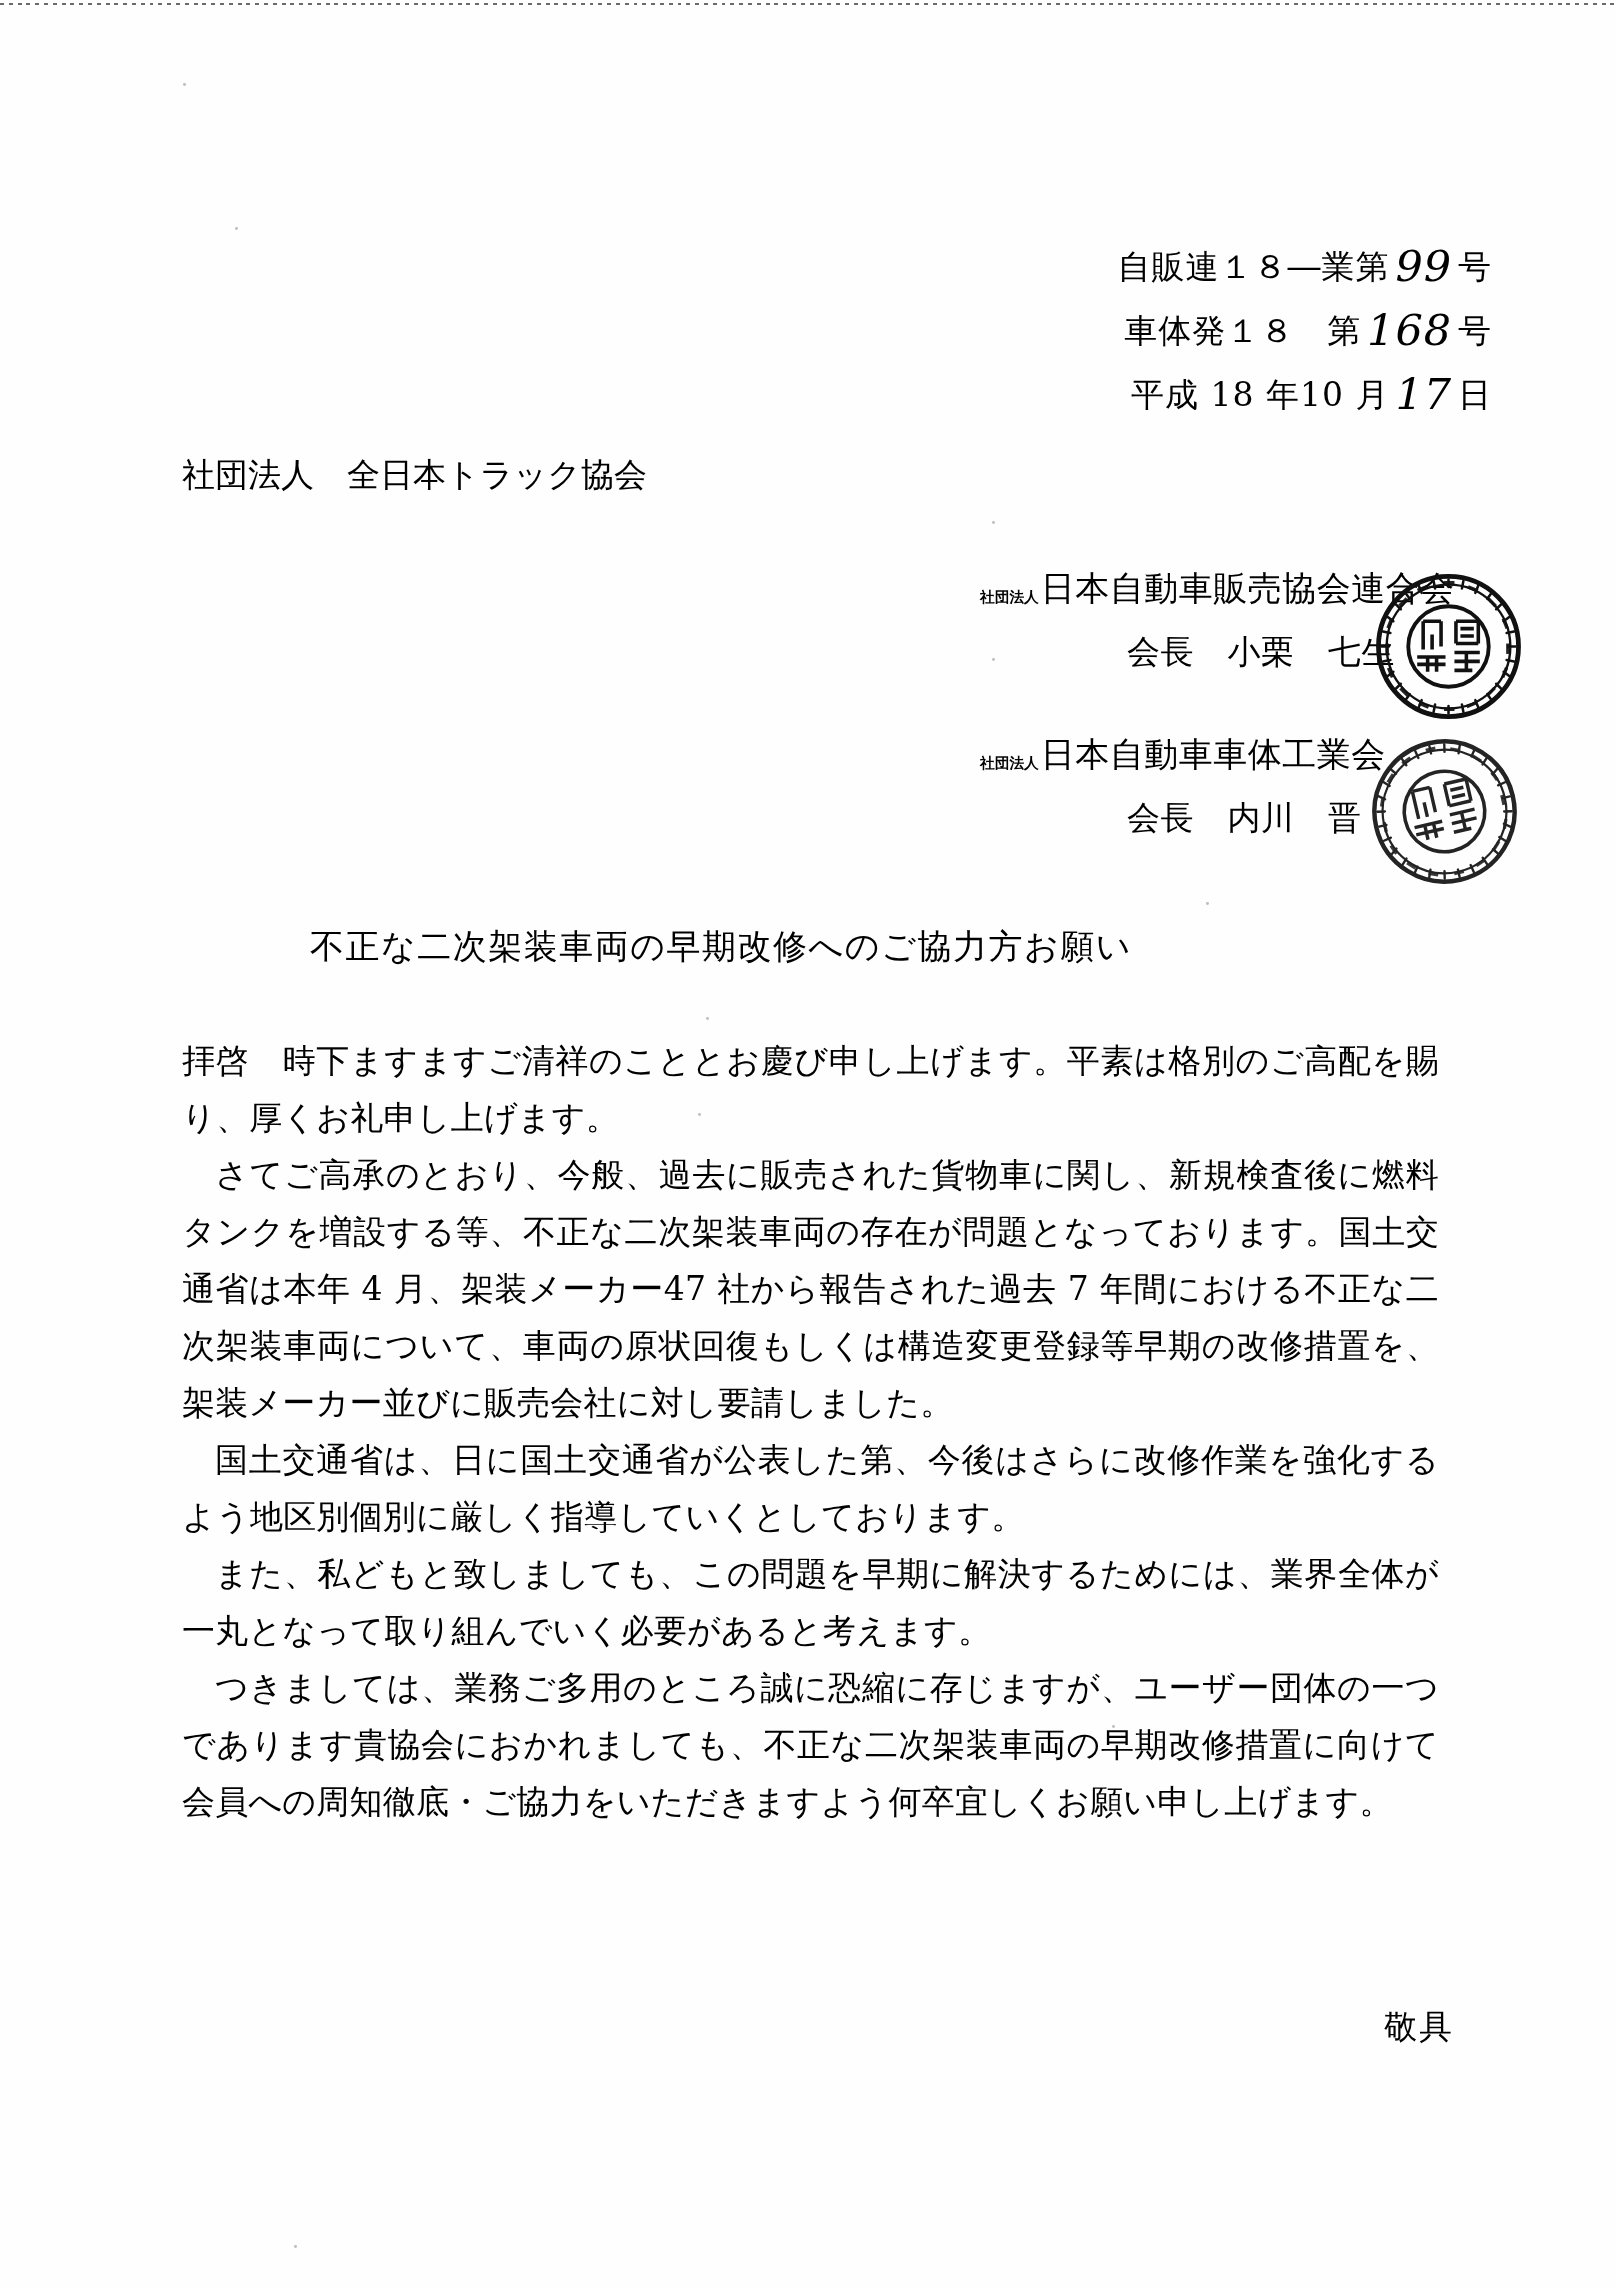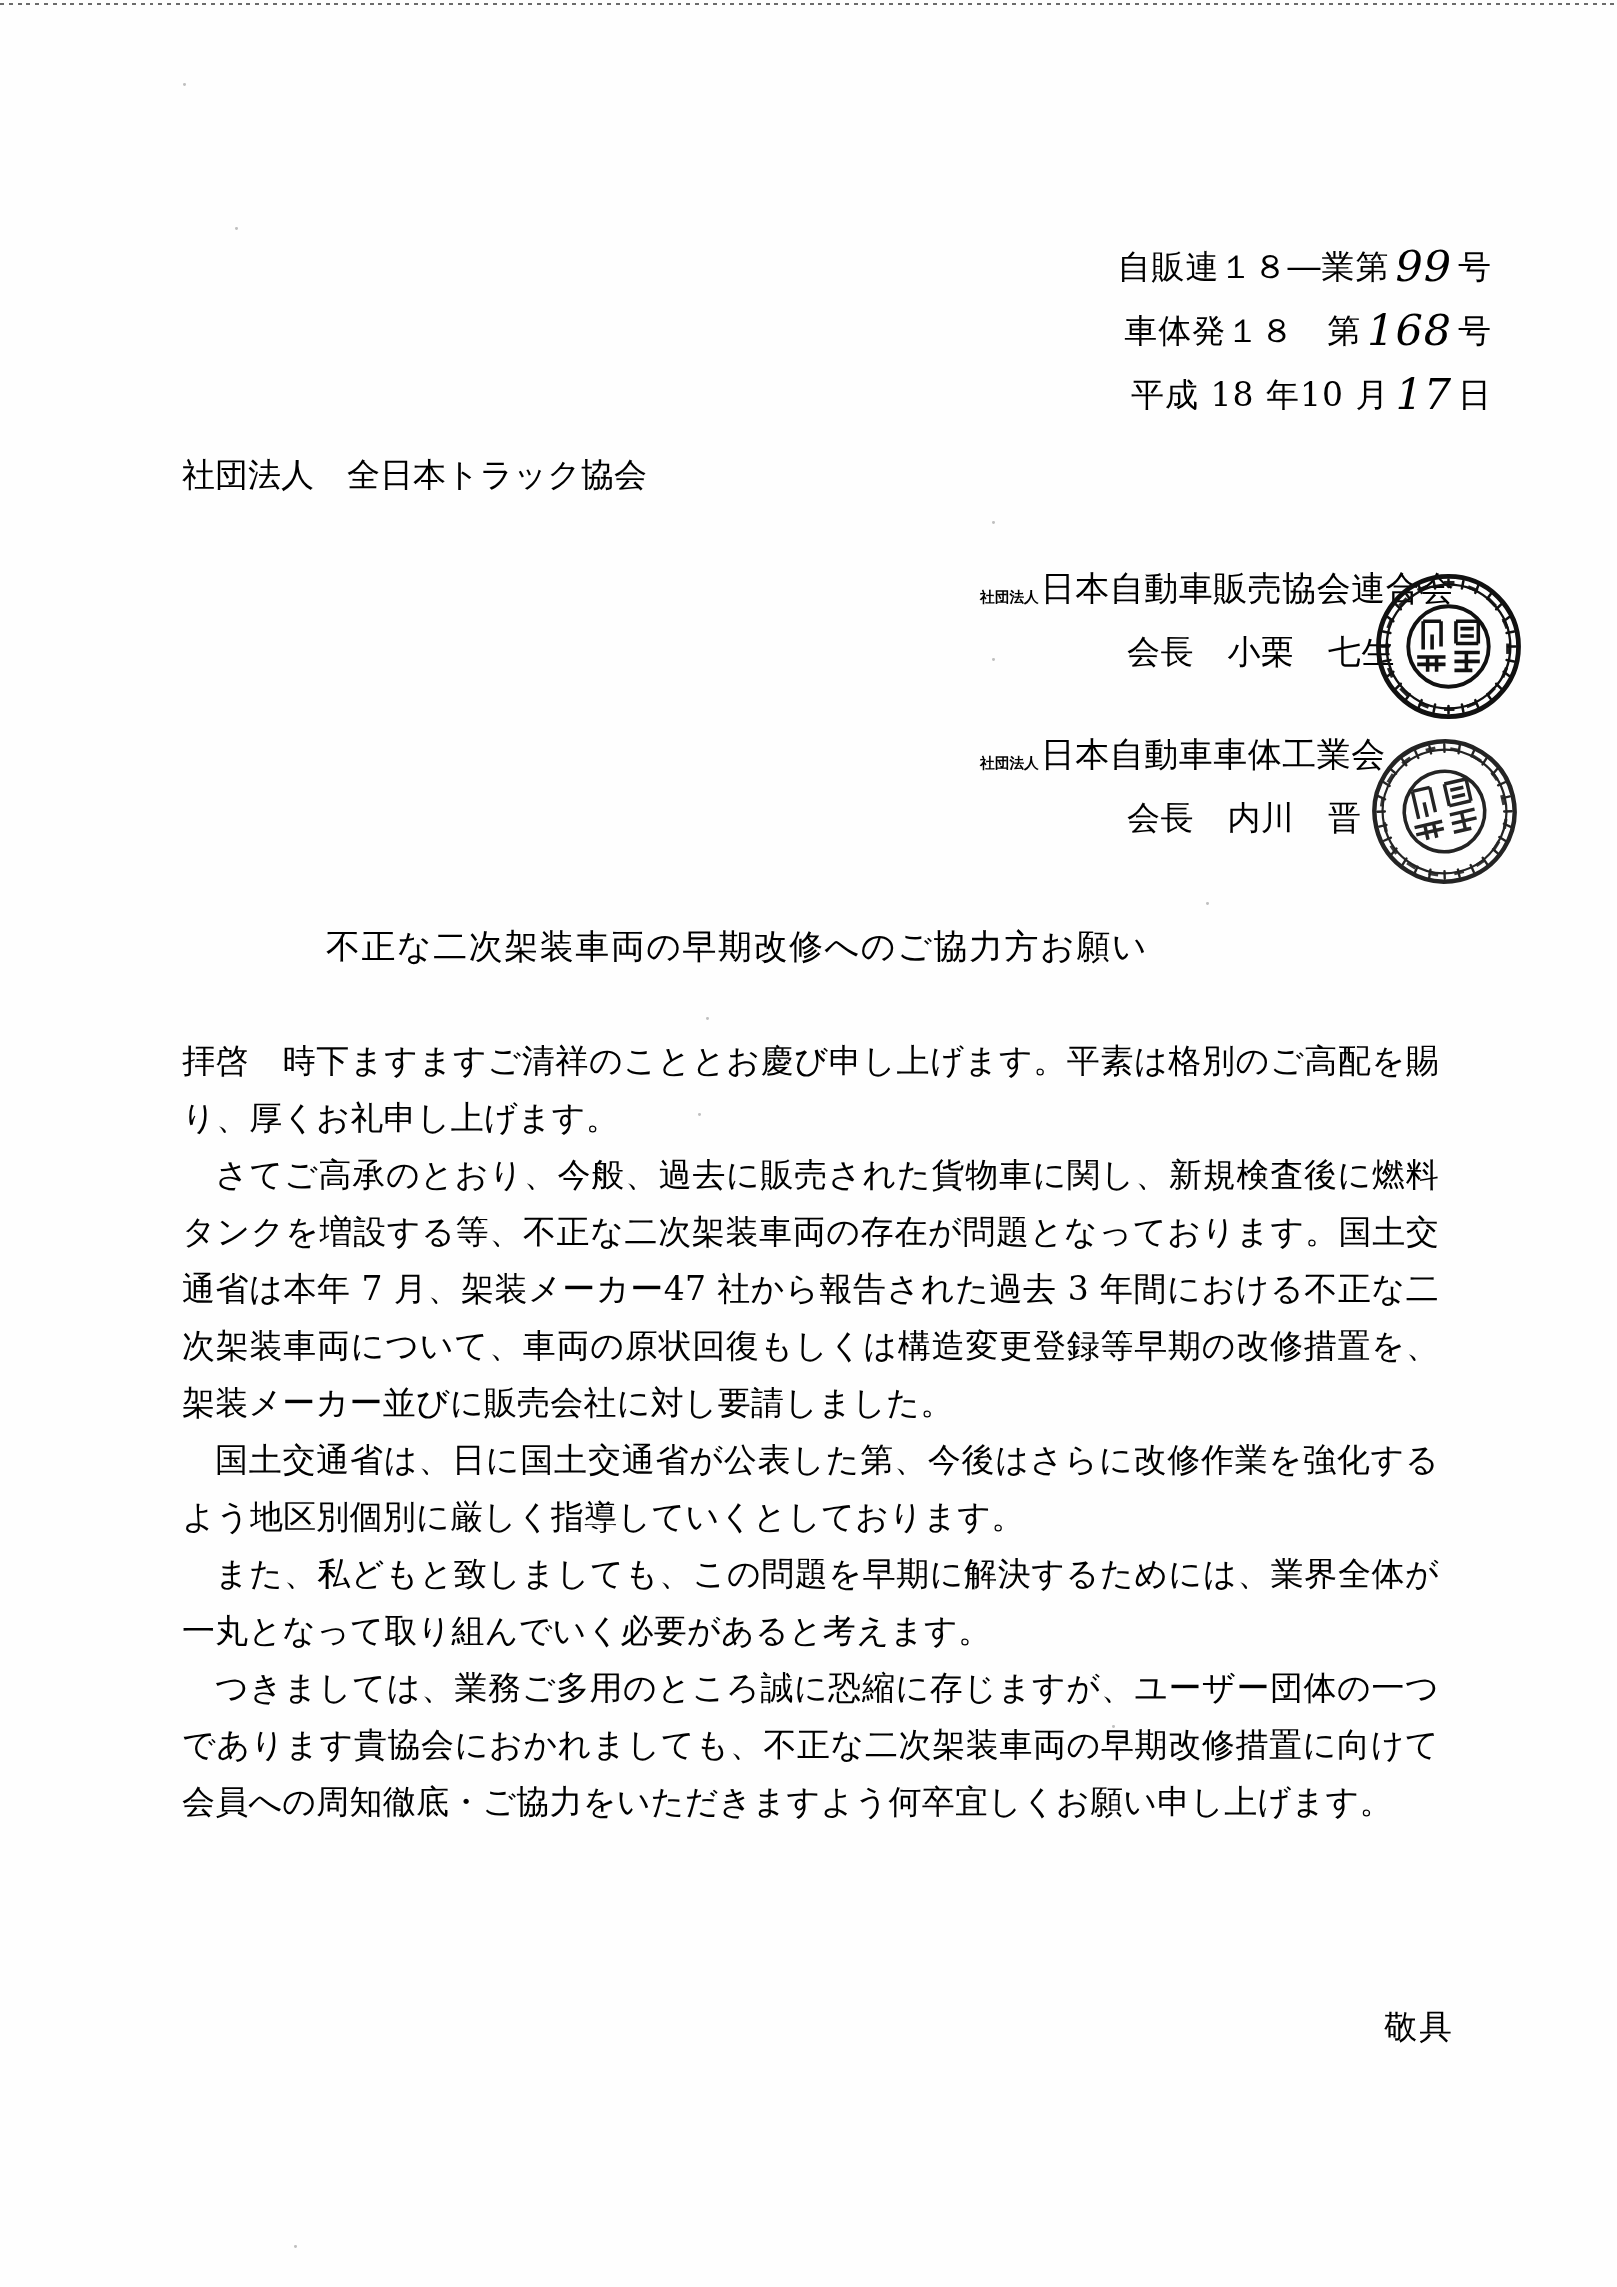--- a/index.html
+++ b/index.html
@@ -119,21 +119,20 @@
 
   
   #doc-title {
     position: absolute;
     top: 924px;
     left: 0;
     width: 1442px;
     text-align: center;
     font-size: 34px;
     letter-spacing: 1.5px;
-    padding-left: 16px;
   }
 
   
   #body-text {
     position: absolute;
     top: 1032px;
     left: 182px;
     width: 1257px;
     font-size: 33px;
     line-height: 57px;
@@ -273,21 +272,21 @@
         <rect x="17" y="19" width="6.6" height="2.2" transform="rotate(135 20 20)"></rect>
         <rect x="30" y="10" width="6.6" height="2.2" transform="rotate(158 33 11)"></rect>
       </g>
     </svg>
   </div>
 
   <div id="doc-title">不正な二次架装車両の早期改修へのご協力方お願い</div>
 
   <div id="body-text">
     <p class="para">拝啓　時下ますますご清祥のこととお慶び申し上げます。平素は格別のご高配を賜り、厚くお礼申し上げます。</p>
-    <p class="para indent">さてご高承のとおり、今般、過去に販売された貨物車に関し、新規検査後に燃料タンクを増設する等、不正な二次架装車両の存在が問題となっております。国土交通省は本年 7 月、架装メーカー47 社から報告された過去 3 年間における不正な二次架装車両について、車両の原状回復もしくは構造変更登録等早期の改修措置を、架装メーカー並びに販売会社に対し要請しました。</p>
+    <p class="para indent">さてご高承のとおり、今般、過去に販売された貨物車に関し、新規検査後に燃料タンクを増設する等、不正な二次架装車両の存在が問題となっております。国土交通省は本年 4 月、架装メーカー47 社から報告された過去 7 年間における不正な二次架装車両について、車両の原状回復もしくは構造変更登録等早期の改修措置を、架装メーカー並びに販売会社に対し要請しました。</p>
     <p class="para indent">国土交通省は、日に国土交通省が公表した第、今後はさらに改修作業を強化するよう地区別個別に厳しく指導していくとしております。</p>
     <p class="para indent">また、私どもと致しましても、この問題を早期に解決するためには、業界全体が一丸となって取り組んでいく必要があると考えます。</p>
     <p class="para indent">つきましては、業務ご多用のところ誠に恐縮に存じますが、ユーザー団体の一つであります貴協会におかれましても、不正な二次架装車両の早期改修措置に向けて会員への周知徹底・ご協力をいただきますよう何卒宜しくお願い申し上げます。</p>
   </div>
 
   <div id="closing">敬具</div>
 
 </div>
 
 

